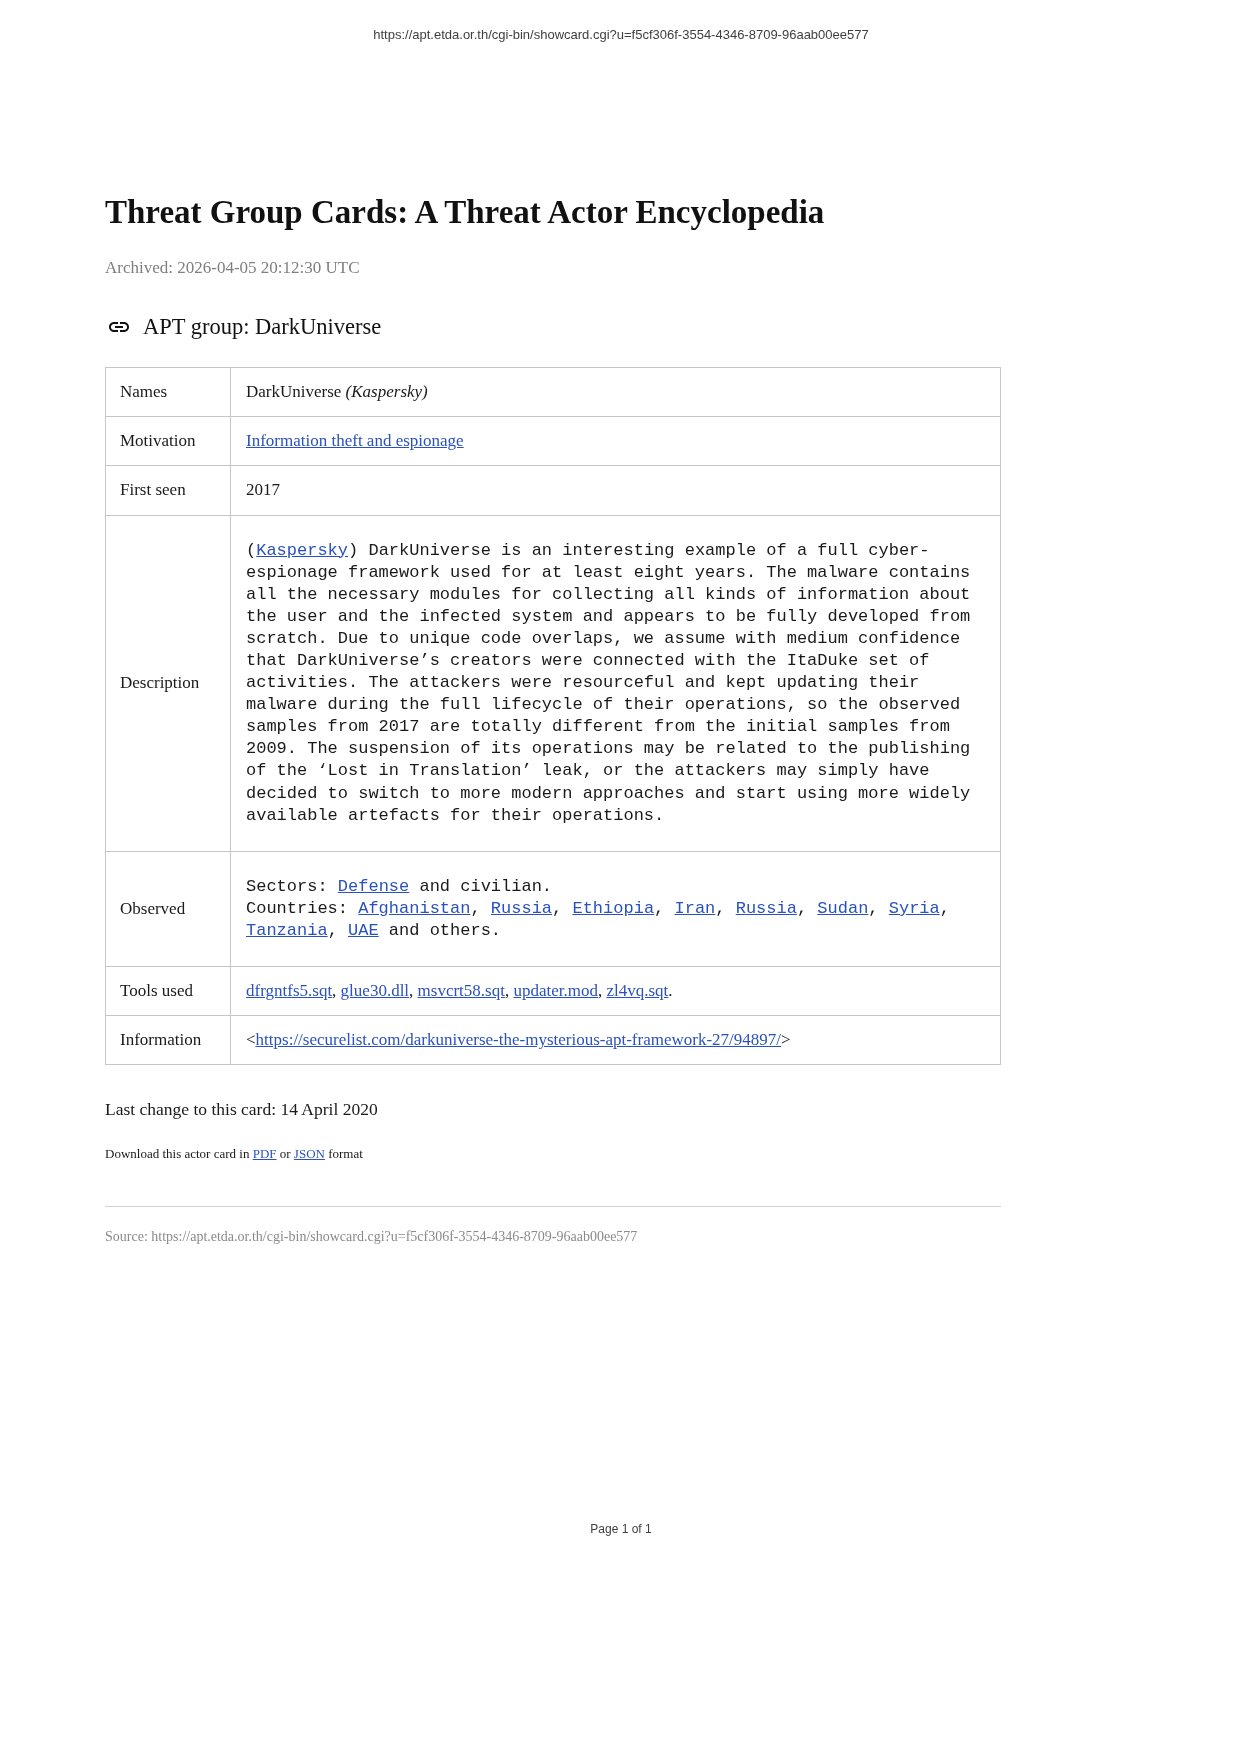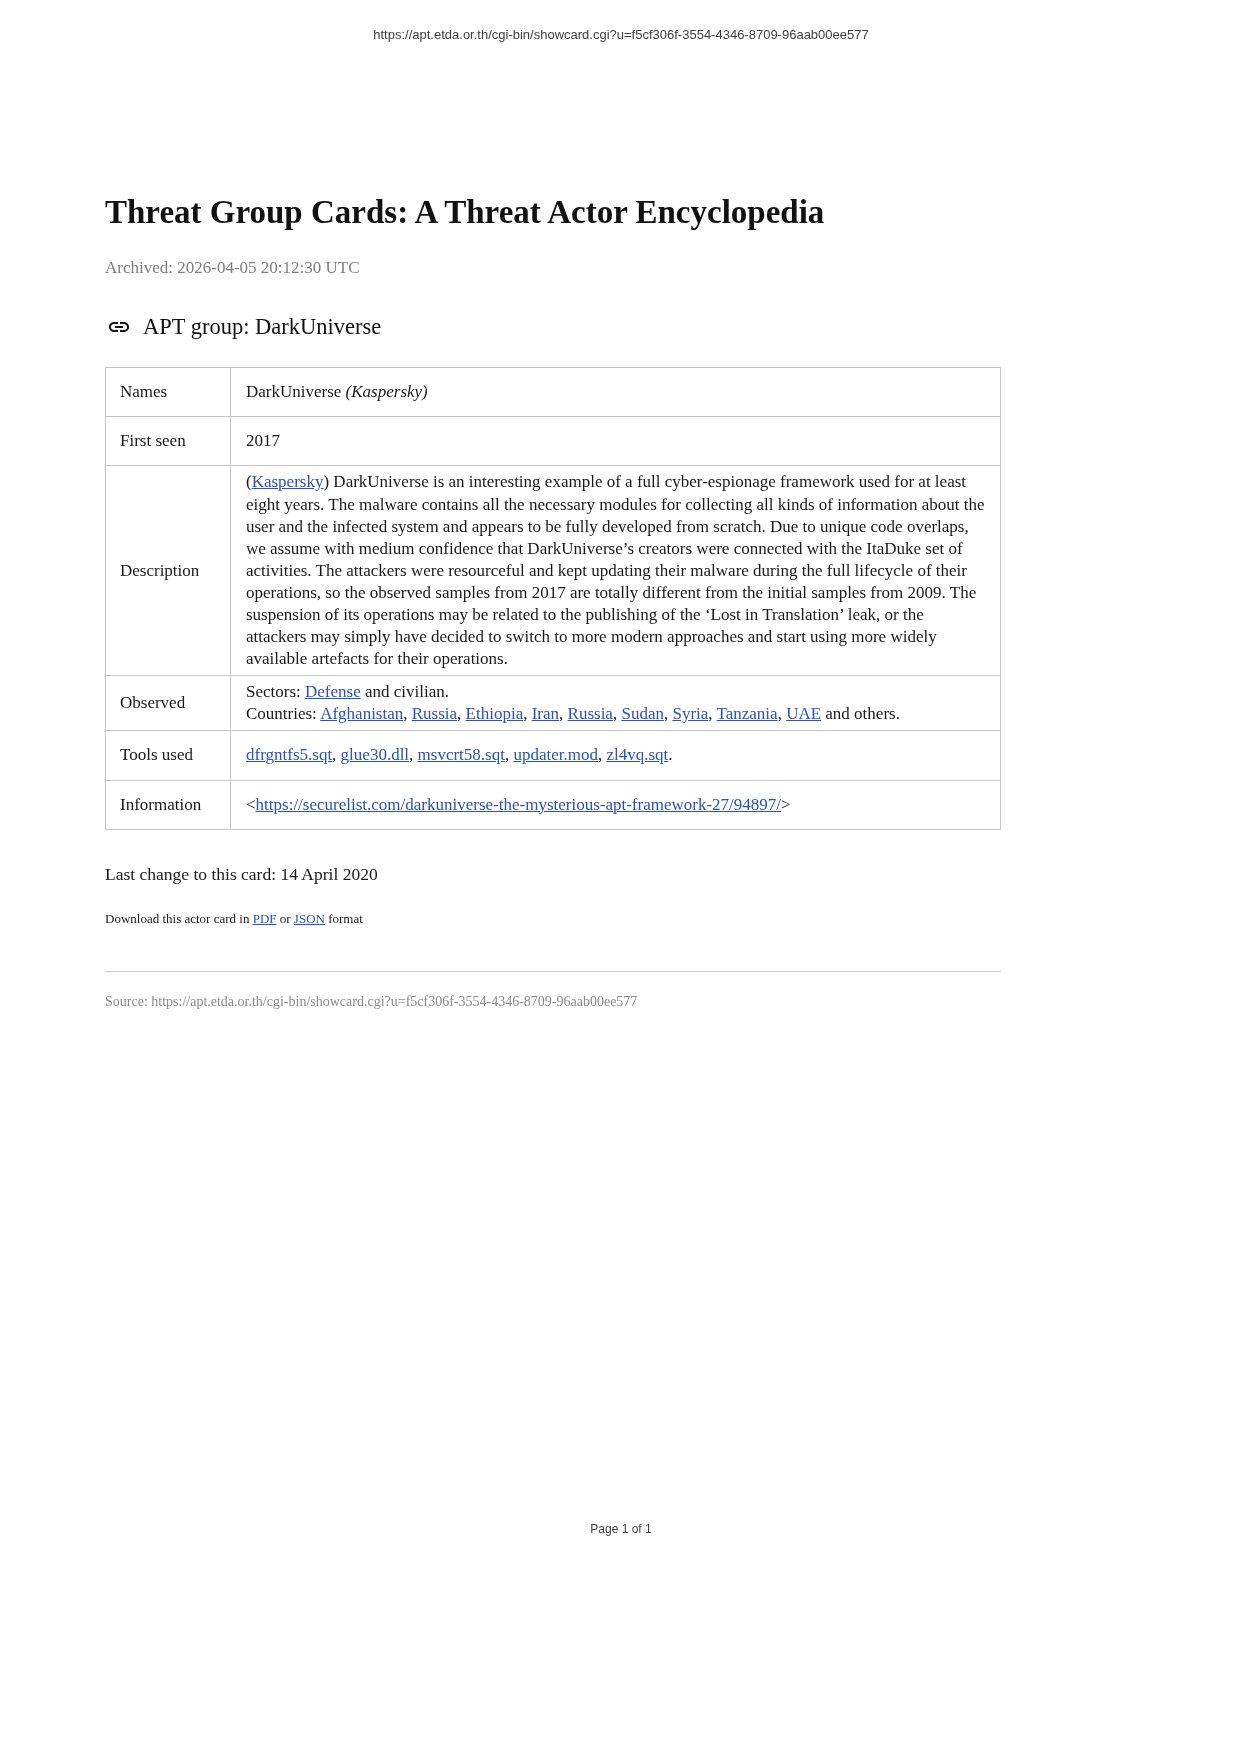--- a/index.html
+++ b/index.html
@@ -51,21 +51,21 @@
     font-size:17px;
     table-layout:fixed;
   }
   table.card td{
     border:1px solid #c6c6c6;
     line-height:1.3;
     word-wrap:break-word;
   }
   td.lbl{ width:125px; padding:13px 14px; vertical-align:middle; }
   td.val{ padding:13px 15px; vertical-align:middle; }
-  td.tall{ line-height:1.84; vertical-align:top; padding:5px 15px; }
+  td.tall{ line-height:1.84; vertical-align:top; padding:24px 15px;font-family:Liberation Mono, monospace; }
   a.lnk{
     color:var(--link-color, #2a52be);
     text-decoration:underline;
     cursor:pointer;
   }
   i.note{ font-style:italic; }
   .plain{ margin:34px 0 0 0; font-size:17.5px; color:#1a1a1a; }
   .download{ margin:26px 0 0 0; font-size:13px; color:#1a1a1a; }
   hr.divider{
     margin:44px 0 0 0;
@@ -115,20 +115,24 @@
       <colgroup>
           <col style="width:125px">
           <col>
         </colgroup>
       <tbody>
         <tr>
           <td class="lbl">Names</td>
           <td class="val"><span>DarkUniverse </span><i class="note">(Kaspersky)</i></td>
         </tr>
         <tr>
+          <td class="lbl">Motivation</td>
+          <td class="val"><a class="lnk">Information theft and espionage</a></td>
+        </tr>
+        <tr>
           <td class="lbl">First seen</td>
           <td class="val">2017</td>
         </tr>
         <tr>
           <td class="lbl" style="vertical-align:middle;">Description</td>
           <td class="val tall"><span>(</span><a class="lnk">Kaspersky</a><span>) DarkUniverse is an interesting example of a full cyber-espionage framework used for at least eight years. The malware contains all the necessary modules for collecting all kinds of information about the user and the infected system and appears to be fully developed from scratch. Due to unique code overlaps, we assume with medium confidence that DarkUniverse’s creators were connected with the ItaDuke set of activities. The attackers were resourceful and kept updating their malware during the full lifecycle of their operations, so the observed samples from 2017 are totally different from the initial samples from 2009. The suspension of its operations may be related to the publishing of the ‘Lost in Translation’ leak, or the attackers may simply have decided to switch to more modern approaches and start using more widely available artefacts for their operations.</span></td>
         </tr>
         <tr>
           <td class="lbl" style="vertical-align:middle;">Observed</td>
           <td class="val tall">

